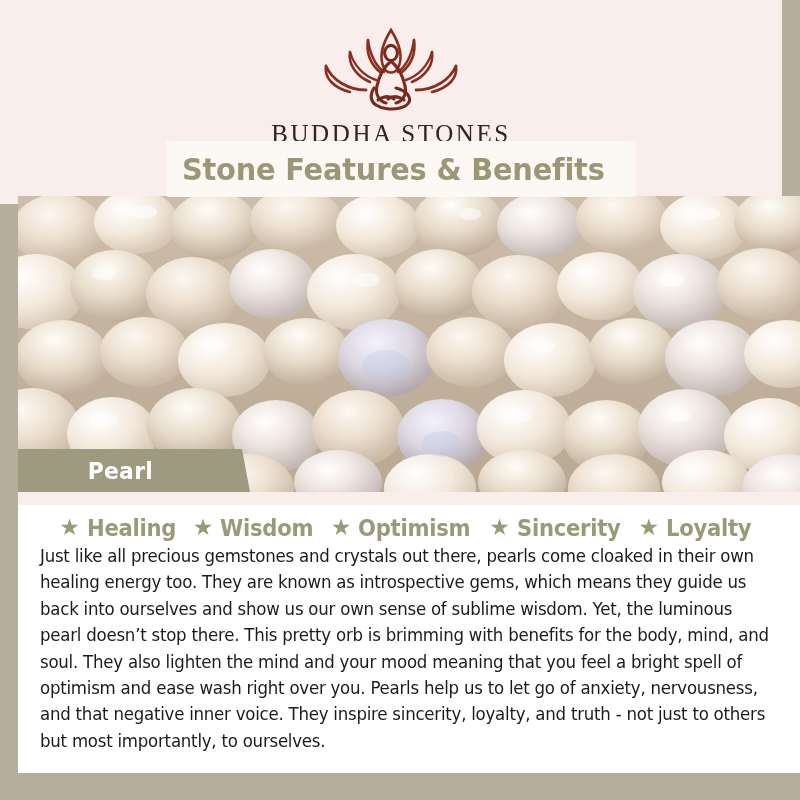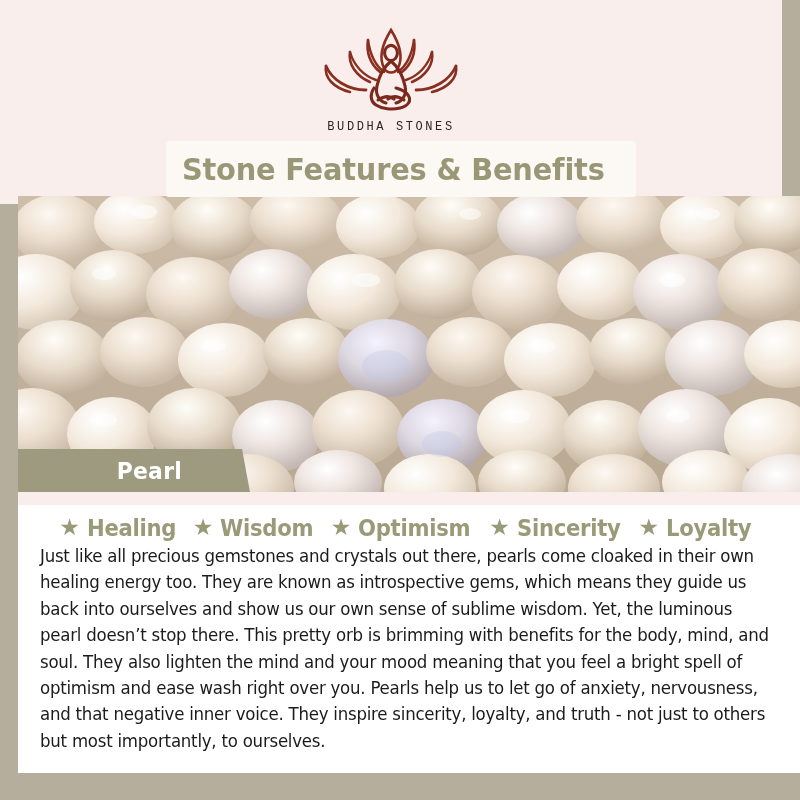--- a/index.html
+++ b/index.html
@@ -46,22 +46,22 @@
   .logo-wrap {
     position:absolute;
     left:0; top:22px; width:782px;
     display:flex; flex-direction:column;
     align-items:center;
     z-index:6;
   }
   .lotus { width:182px; height:92px; display:block; }
   .brand {
     margin-top:6px;
-    font-family:Liberation Mono, monospace;
-    font-size:12px;
+    font-family:Liberation Serif, serif;
+    font-size:25px;
     letter-spacing:2.6px;
     color:#2f2420;
     font-weight:400;
   }
 
   
   .title-plate {
     position:absolute;
     left:166px; top:141px;
     width:470px; height:56px;
@@ -92,21 +92,21 @@
   .photo svg { display:block; width:100%; height:100%; }
 
   
   .pearl-bar {
     position:absolute;
     left:18px; top:449px;
     width:232px; height:43px;
     background:#9d9a7f;
     clip-path:polygon(0 0, 224px 0, 232px 43px, 0 43px);
     z-index:5;
-    display:flex; align-items:center;padding-left:29px;
+    display:flex; align-items:center;
   }
   .pearl-label {
     margin-left:68px;
     color:#ffffff;
     font-family:"DejaVu Sans", sans-serif;
     font-weight:bold;
     font-size:23px;
     letter-spacing:0.3px;
     transform:scaleX(0.95);
   }

